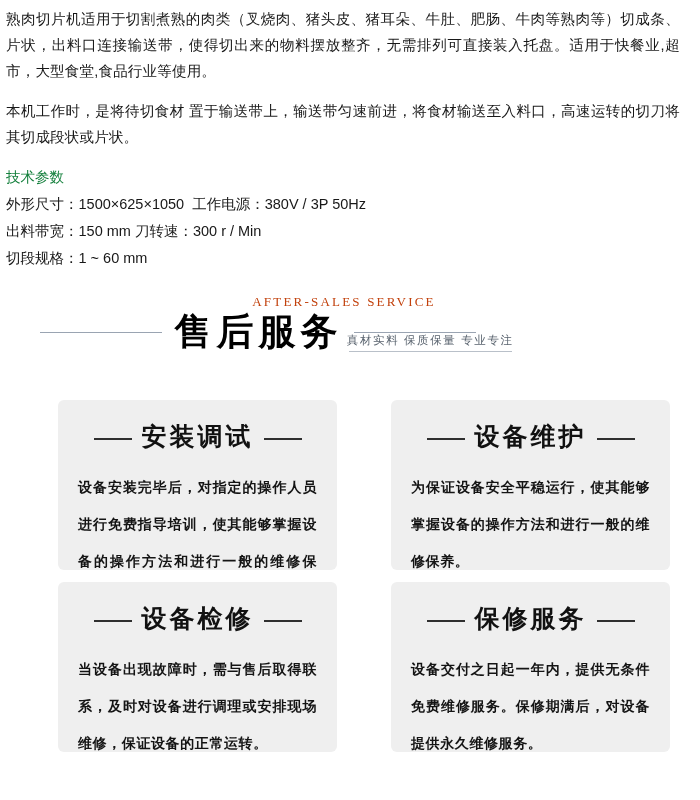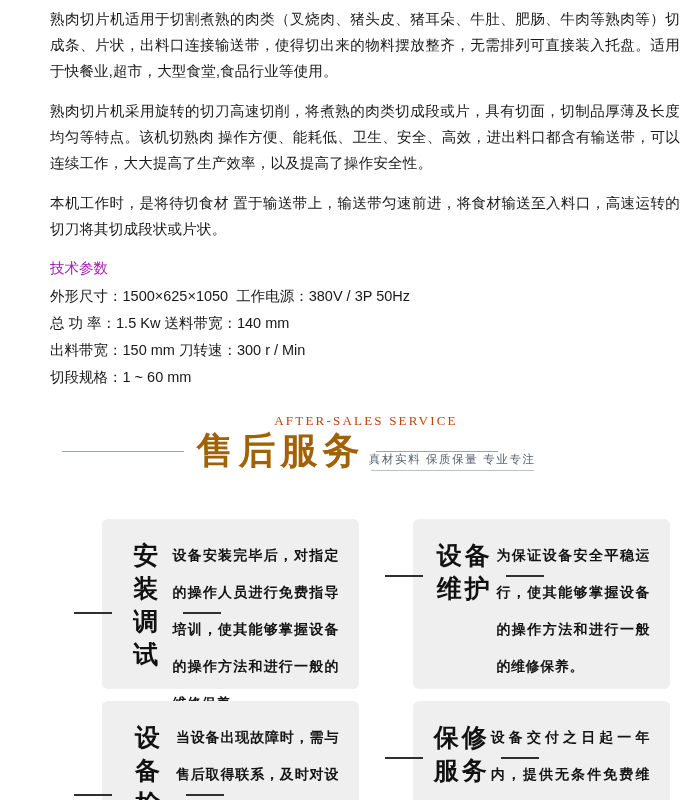--- a/index.html
+++ b/index.html
@@ -12,21 +12,20 @@
     background: #ffffff;
     font-family: "Liberation Sans", sans-serif;
     color: #1a1a1a;
     overflow: hidden;
   }
   .page {
     position: relative;
     width: 688px;
     height: 800px;
     box-sizing: border-box;
-    padding-left: 44px;
   }
 
   
   .desc {
     padding: 6px 8px 0 6px;
   }
   .desc p {
     margin: 0 0 14px 0;
     font-size: 14.5px;
     line-height: 26px;
@@ -35,22 +34,21 @@
     text-align: justify;
   }
 
   
   .spec {
     padding: 0 8px 0 6px;
   }
   .spec .spec-title {
     font-size: 14.5px;
     line-height: 27px;
-    color: #a21caf;
-    font-family: Liberation Mono, monospace;
+    color: #15803d;
   }
   .spec .spec-line {
     font-size: 14.5px;
     line-height: 27px;
     color: #181818;
     white-space: pre-wrap;
   }
 
   
   .banner {
@@ -64,21 +62,21 @@
     font-size: 13px;
     letter-spacing: 2.2px;
     color: #c2410c;
     margin-bottom: 1px;
   }
   .banner .cn {
     font-family: "Liberation Serif", serif;
     font-size: 37px;
     font-weight: bold;
     letter-spacing: 5px;
-    color: #a16207;
+    color: #000000;
     line-height: 42px;
     position: relative;
     display: inline-block;
   }
   .banner .cn::before,
   .banner .cn::after {
     content: "";
     position: absolute;
     top: 50%;
     width: 122px;
@@ -113,21 +111,21 @@
     grid-template-columns: 1fr 1fr;
     grid-template-rows: 170px 170px;
     gap: 12px 14px;
   }
   .card {
     background: #efefef;
     border-radius: 6px;
     padding: 18px 20px 16px 20px;
     box-sizing: border-box;
     display: flex;
-    flex-direction: row;
+    flex-direction: column;
     margin-left: 40px;
   }
   .card .card-title {
     text-align: center;
     font-family: "Liberation Serif", serif;
     font-size: 25px;
     font-weight: bold;
     letter-spacing: 3px;
     color: #111111;
     position: relative;
@@ -159,28 +157,26 @@
     text-align: justify;
   }
 </style>
 </head>
 <body>
 
 <div class="page">
 
   <div class="desc">
     <p>熟肉切片机适用于切割煮熟的肉类（叉烧肉、猪头皮、猪耳朵、牛肚、肥肠、牛肉等熟肉等）切成条、片状，出料口连接输送带，使得切出来的物料摆放整齐，无需排列可直接装入托盘。适用于快餐业,超市，大型食堂,食品行业等使用。</p>
-    <p>熟肉切片机采用旋转的切刀高速切削，将煮熟的肉类切成段或片，具有切面，切制品厚薄及长度均匀等特点。该机切熟肉 操作方便、能耗低、卫生、安全、高效，进出料口都含有输送带，可以连续工作，大大提高了生产效率，以及提高了操作安全性。</p>
     <p>本机工作时，是将待切食材 置于输送带上，输送带匀速前进，将食材输送至入料口，高速运转的切刀将其切成段状或片状。</p>
   </div>
 
   <div class="spec">
     <div class="spec-title">技术参数</div>
     <div class="spec-line">外形尺寸：1500×625×1050  工作电源：380V / 3P 50Hz</div>
-    <div class="spec-line">总 功 率：1.5 Kw 送料带宽：140 mm</div>
     <div class="spec-line">出料带宽：150 mm 刀转速：300 r / Min</div>
     <div class="spec-line">切段规格：1 ~ 60 mm</div>
   </div>
 
   <div class="banner">
     <div class="en">AFTER-SALES SERVICE</div>
     <div class="cn">售后服务</div>
     <div class="sub">真材实料 保质保量 专业专注</div>
   </div>
 

